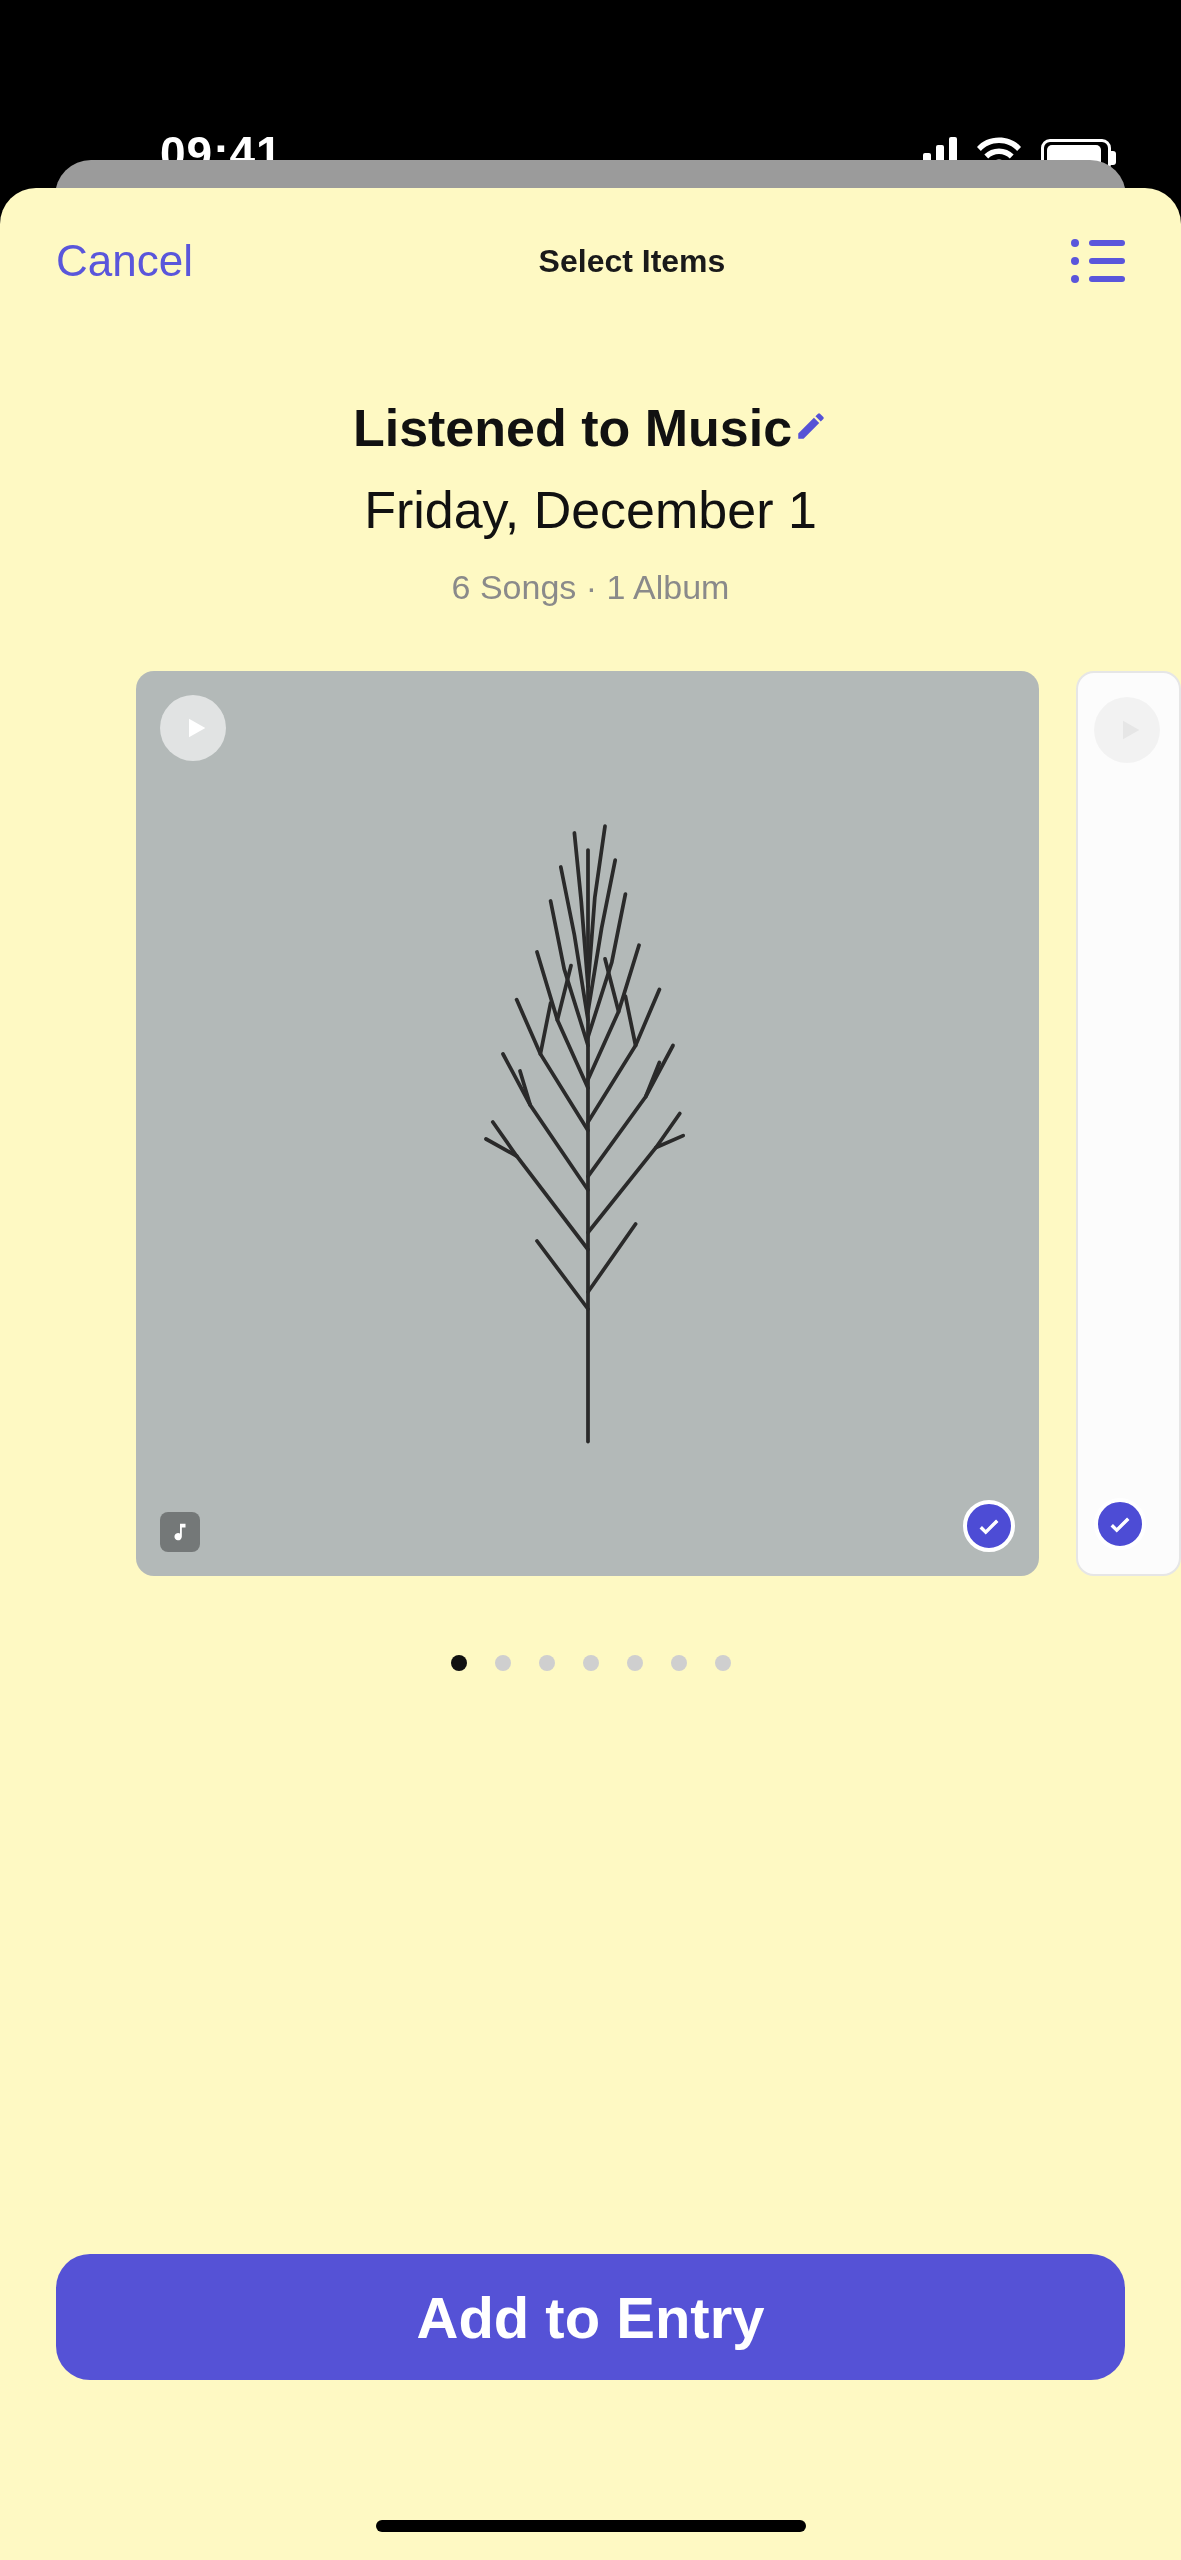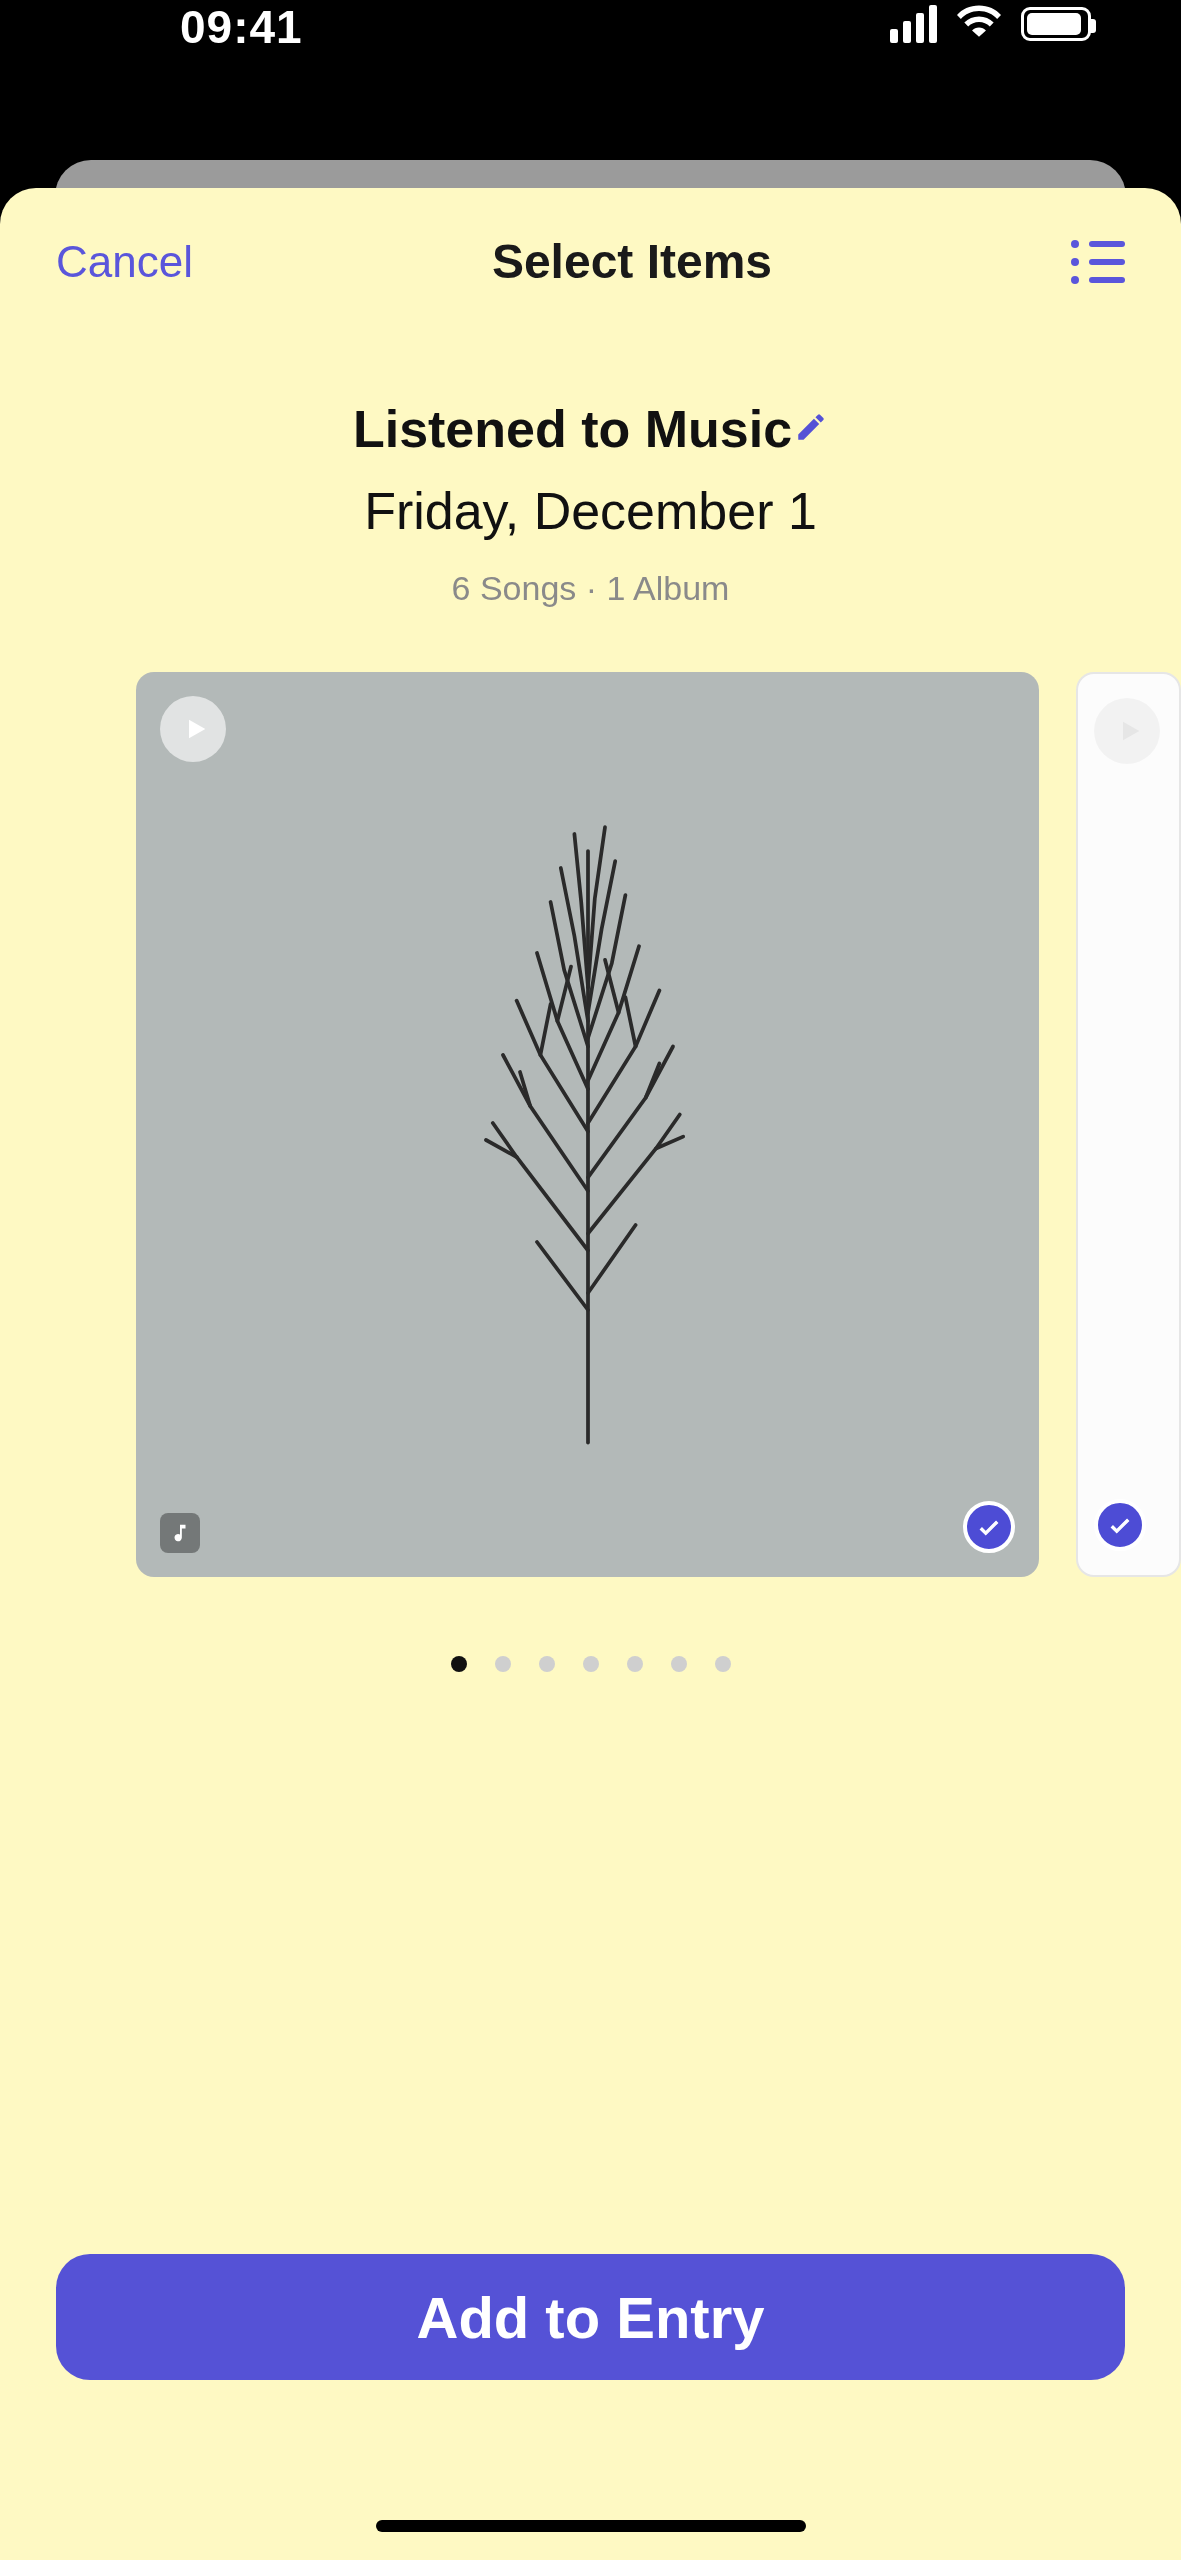--- a/index.html
+++ b/index.html
@@ -1,40 +1,40 @@
 <!DOCTYPE html>
 <html><head>
 <meta charset="utf-8">
 <style>
   * { box-sizing: border-box; margin: 0; padding: 0; }
   html, body { width: 1181px; height: 2560px; font-family: -apple-system, "Helvetica Neue", Helvetica, Arial, sans-serif; background:#000; }
   .phone-frame { width:1181px; height:2560px; background:#000; position:relative; overflow:hidden; }
 
   
-  .status-bar { position:absolute; top:0; left:0; right:0; height:180px; display:flex; align-items:flex-start; justify-content:space-between; padding:0 80px; color:#fff; }
+  .status-bar { position:absolute; top:0; left:0; right:0; height:180px; display:flex; align-items:flex-end; justify-content:space-between; padding:0 60px; color:#fff; }
   .status-time { font-size:46px; font-weight:600; letter-spacing:1px; margin-left:100px; }
   .status-icons { display:flex; align-items:center; gap:20px; margin-right:10px; }
   .signal { display:flex; align-items:flex-end; gap:5px; }
   .signal .bar { width:8px; background:#fff; border-radius:2px; }
   .signal .b1 { height:14px; } .signal .b2 { height:22px; } .signal .b3 { height:30px; } .signal .b4 { height:38px; }
   .wifi svg { width:44px; height:44px; }
   .battery { width:70px; height:34px; border:3px solid #fff; border-radius:9px; position:relative; }
   .battery::after { content:""; position:absolute; right:-8px; top:9px; width:6px; height:14px; background:#fff; border-radius:0 3px 3px 0; }
   .battery .fill { position:absolute; left:3px; top:3px; bottom:3px; width:54px; background:#fff; border-radius:5px; }
 
   
   .sheet-behind { position:absolute; top:160px; left:55px; right:55px; height:80px; background:#9b9b9b; border-radius:36px 36px 0 0; }
 
   
   .sheet { position:absolute; top:188px; left:0; right:0; bottom:0; background:#fef9c3; border-radius:36px 36px 0 0; display:flex; flex-direction:column; }
 
   
   .nav { display:flex; align-items:center; justify-content:space-between; padding:46px 56px 30px 56px; }
   .nav-cancel { color:#5a56db; font-size:44px; font-weight:400; background:none; border:none; cursor:pointer; }
-  .nav-title { font-size:48px; font-weight:700; color:#1a1a1a; }
+  .nav-title { font-size:32px; font-weight:700; color:#1a1a1a; }
   .nav-list { width:54px; height:54px; display:flex; flex-direction:column; justify-content:center; gap:10px; cursor:pointer; }
   .nav-list .row { display:flex; align-items:center; gap:10px; }
   .nav-list .dot { width:8px; height:8px; background:#5a56db; border-radius:4px; }
   .nav-list .line { flex:1; height:6px; background:#5a56db; border-radius:3px; }
 
   
   .section-header { text-align:center; margin-top:80px; }
   .section-title-row { display:flex; align-items:center; justify-content:center; gap:2px; }
   .section-title { font-size:52px; font-weight:800; color:#111; }
   .edit-pencil svg { width:34px; height:34px; }

